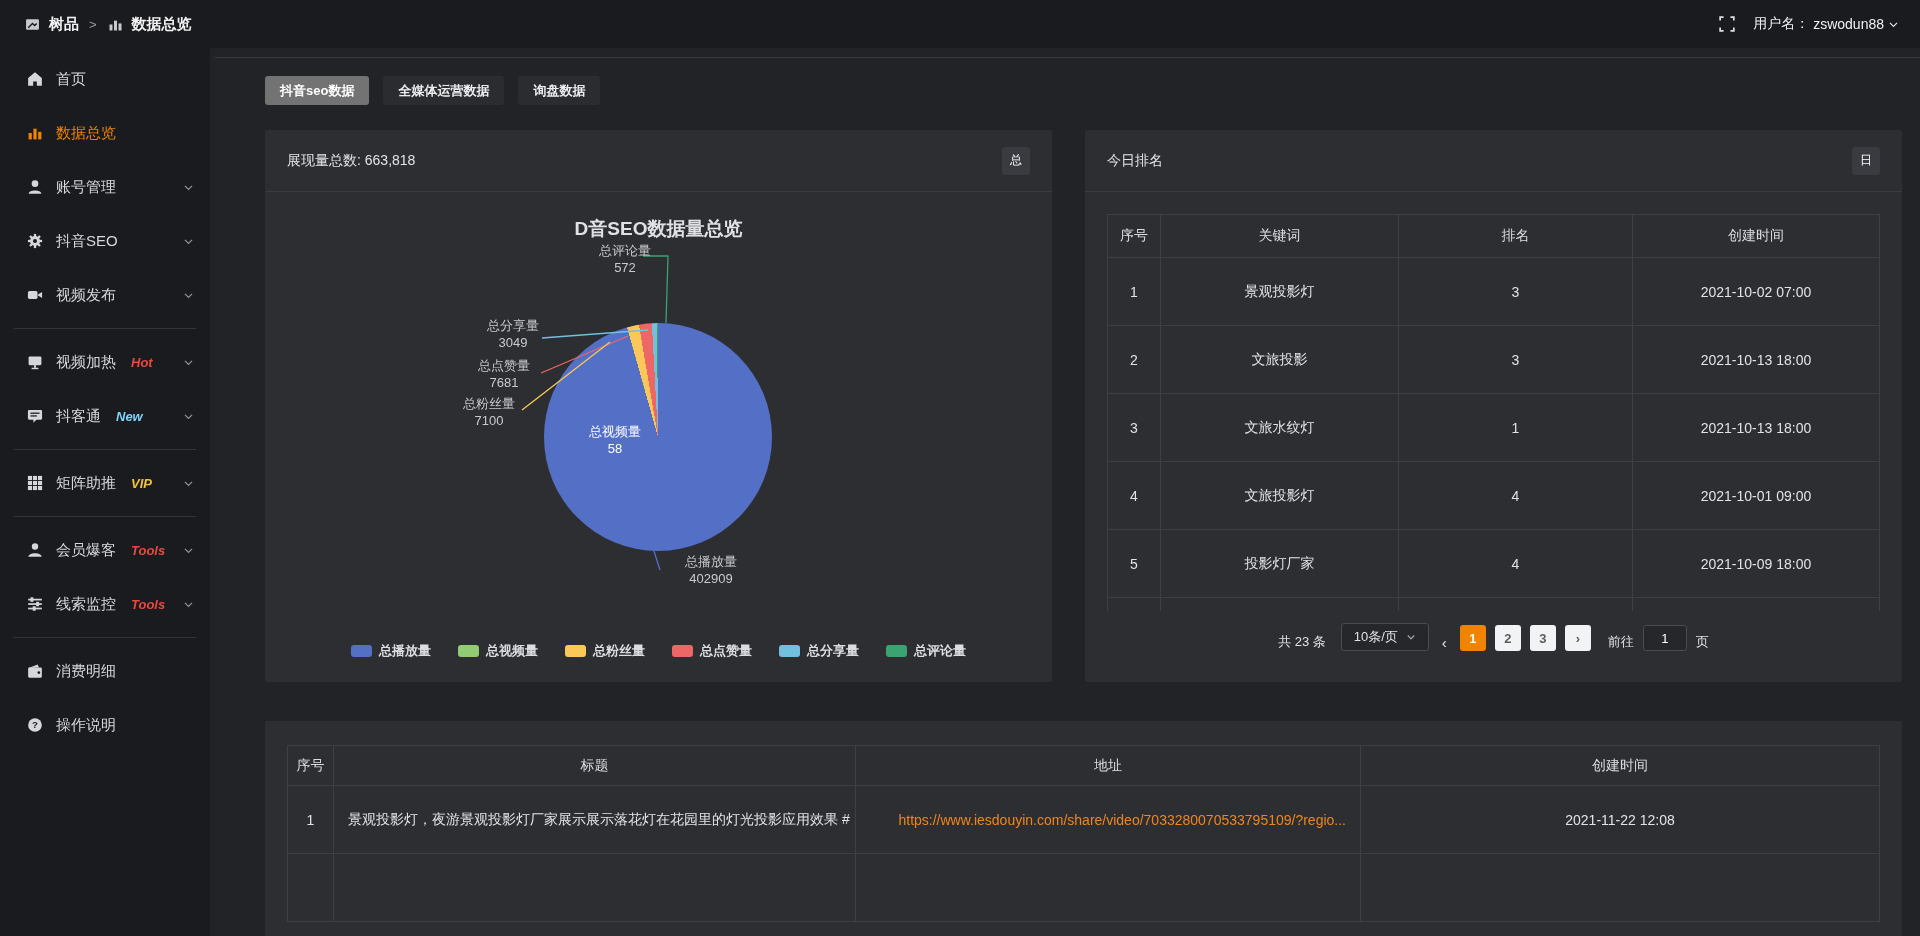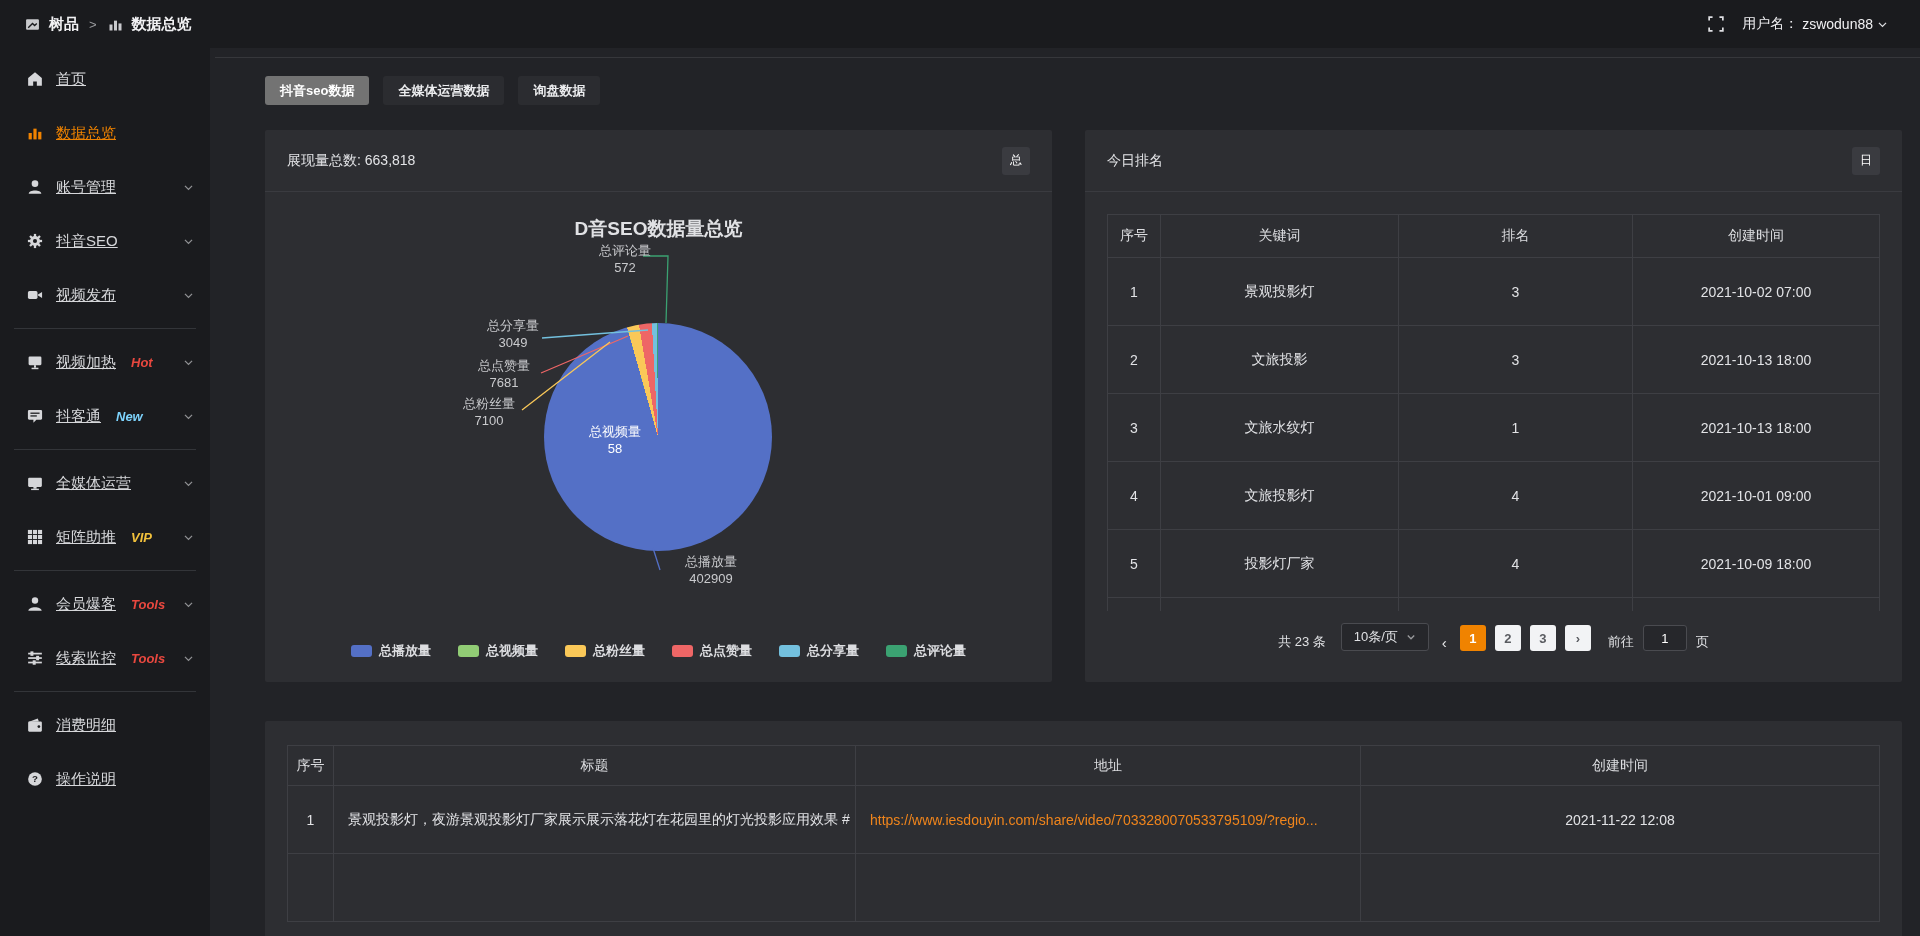--- a/index.html
+++ b/index.html
@@ -10,29 +10,29 @@
   .topbar { position:absolute; left:0; top:0; width:1920px; height:48px; background:#1a1b1e;
             display:flex; align-items:center; z-index:5; }
   .logo-box { width:210px; height:48px; display:flex; align-items:center; justify-content:center;
               position:relative; }
   .logo-text { font-size:25px; font-weight:900; letter-spacing:.5px; color:#fff; white-space:nowrap; }
   .logo-arc { position:absolute; left:34px; top:2px; width:74px; height:16px;
               border-top:3px solid #fff; border-radius:50%; }
   .crumbbar { display:flex; align-items:center; gap:8px; margin-left:24px; font-size:15px;
               font-weight:700; color:#f2f2f4; }
   .crumb-sep { color:#9a9b9e; font-size:13px; font-weight:400; margin:0 2px; }
-  .topbar-right { margin-left:auto; display:flex; align-items:center; gap:18px; padding-right:32px; }
+  .topbar-right { margin-left:auto; display:flex; align-items:center; gap:18px; padding-right:21px; }
   .username { display:flex; align-items:center; gap:4px; font-size:14px; color:#f0f0f2; cursor:pointer; }
   .content-topline { position:absolute; left:215px; top:57px; width:1705px; height:1px; background:#36373b; }
 
   
   .sidebar { position:absolute; left:0; top:48px; width:210px; height:888px; background:#1a1b1e; padding-top:4px; }
   .side-item { height:54px; display:flex; align-items:center; padding:0 16px 0 26px; gap:13px;
                font-size:15px; color:#d6d7da; cursor:pointer; }
-  .side-item .lbl { white-space:nowrap;text-decoration:underline; }
+  .side-item .lbl { white-space:nowrap; }
   .side-item.active { color:#f08300; }
   .side-item .badge { font-size:13px; font-weight:700; font-style:italic; margin-left:2px; }
   .side-item .chev { margin-left:auto; opacity:.75; }
   .side-div { height:1px; background:#333539; margin:6px 14px; }
   .ico { width:17px; height:17px; display:inline-flex; align-items:center; justify-content:center; flex:0 0 17px; }
   .ico svg { display:block; }
 
   
   .tabs { position:absolute; left:265px; top:76px; display:flex; gap:14px; }
   .tab { height:29px; padding:0 15px; display:flex; align-items:center; border-radius:3px;
@@ -69,21 +69,21 @@
   .tbl { border-collapse:collapse; table-layout:fixed; width:100%; }
   .tbl th, .tbl td { border:1px solid #3e3f44; text-align:center; font-weight:400;
                      font-size:14px; color:#e2e3e6; overflow:hidden; white-space:nowrap; }
   .tbl th { color:#dcdde0; }
   .rank-wrap { margin:22px 22px 0; height:397px; overflow:hidden; }
   .rank-wrap th { height:43px; }
   .rank-wrap td { height:68px; }
   .report-wrap { margin:24px 22px 0; }
   .report-wrap th { height:40px; }
   .report-wrap td { height:68px; }
-  .report-wrap td.left { text-align:left; padding:0 14px; }
+  .report-wrap td.left { text-align:right; padding:0 14px; }
   .url-link { color:#f0851c; text-decoration:none; font-size:14px; }
 
   
   .pager { display:flex; align-items:flex-end; justify-content:center; gap:9px; margin-top:12px;
            font-size:13px; color:#dfe0e3; }
   .pager .total { margin-right:6px; }
   .size-select { width:88px; height:28px; background:#26272b; border:1px solid #4a4b50; border-radius:3px;
                  display:flex; align-items:center; justify-content:center; gap:8px; cursor:pointer; }
   .pg-btn { min-width:26px; height:26px; border-radius:3px; display:flex; align-items:center;
             justify-content:center; font-size:13px; font-weight:700; cursor:pointer; }
@@ -227,33 +227,20 @@
       </span>
     <span class="lbl">抖客通</span>
     <span class="badge" style="color: #7dd3fc;">New</span>
     <span class="chev"><svg width="11" height="11" viewBox="0 0 14 14" fill="none" stroke="#b9babd" stroke-width="1.6">
           <path d="M2.5 5l4.5 4.5L11.5 5"></path>
         </svg></span>
   </div>
 
   <div class="side-div"></div>
 
-  <div class="side-item">
-    <span class="ico">
-        <svg width="16" height="16" viewBox="0 0 14 14" fill="#d6d7da">
-          <rect x="1" y="2.4" width="12" height="8" rx="1"></rect>
-          <rect x="5.6" y="10.4" width="2.8" height="1.6"></rect>
-          <rect x="3.6" y="12" width="6.8" height="1.2"></rect>
-        </svg>
-      </span>
-    <span class="lbl">全媒体运营</span>
-    <span class="chev"><svg width="11" height="11" viewBox="0 0 14 14" fill="none" stroke="#b9babd" stroke-width="1.6">
-          <path d="M2.5 5l4.5 4.5L11.5 5"></path>
-        </svg></span>
-  </div>
 
   <div class="side-item">
     <span class="ico">
         <svg width="16" height="16" viewBox="0 0 14 14" fill="#d6d7da">
           <g>
             <rect x="0.8" y="0.8" width="3.6" height="3.6"></rect>
             <rect x="5.2" y="0.8" width="3.6" height="3.6"></rect>
             <rect x="9.6" y="0.8" width="3.6" height="3.6"></rect>
             <rect x="0.8" y="5.2" width="3.6" height="3.6"></rect>
             <rect x="5.2" y="5.2" width="3.6" height="3.6"></rect>

